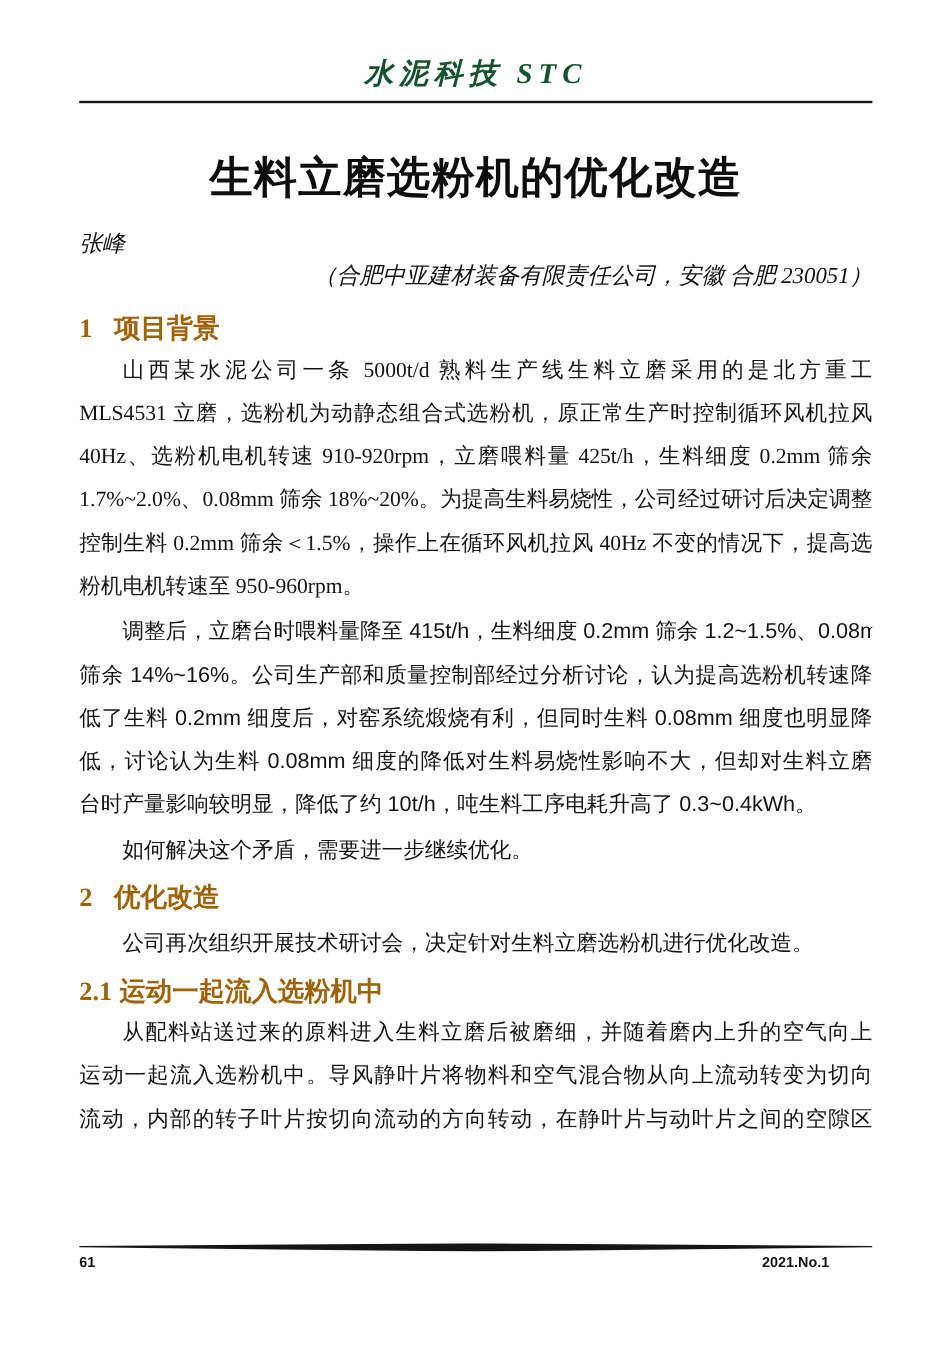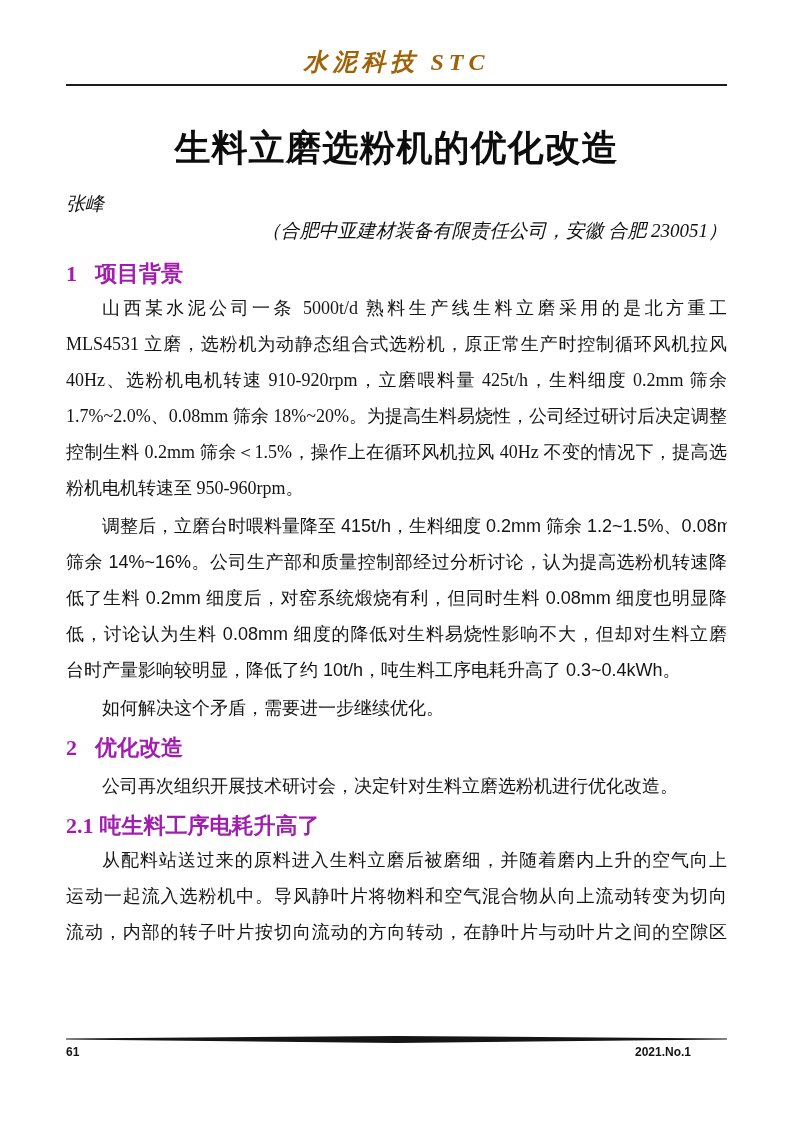--- a/index.html
+++ b/index.html
@@ -19,21 +19,21 @@
   
   .running-header { padding-top: 46px; }
   .journal {
     text-align: center;
     font-family: "Liberation Serif", "DejaVu Serif", serif;
     font-style: italic;
     font-weight: 600;
     font-size: 24px;
     line-height: 32px;
     letter-spacing: 5px;
-    color: #a16207;
+    color: #14532d;
   }
   .rule {
     margin: 6px 66px 0 66px;
     border-top: 2.5px solid #1c1c1c;
   }
 
   
   .title {
     margin-top: 40px;
     text-align: center;
@@ -57,21 +57,21 @@
     font-size: 19px;
     line-height: 26px;
   }
 
   
   .h {
     font-family: "Liberation Sans", "DejaVu Sans", sans-serif;
     font-weight: bold;
     font-size: 22px;
     line-height: 28px;
-    color: #a21caf;
+    color: #a16207;
   }
   .h1a { margin-top: 16px; }
   .h2a { margin-top: 8px; }
   .h21 { margin-top: 8px; }
   .hnum { font-family: "Liberation Serif", "DejaVu Serif", serif; font-weight: bold; }
   .gap-wide { margin-right: 18px; }
   .gap-narrow { margin-right: 6px; }
 
   
   .para { margin-top: 2px; }
@@ -148,21 +148,21 @@
 
     <div class="h h2a">
       <span class="hnum gap-wide">2</span><span>优化改造</span>
     </div>
 
     <div class="para latin-serif tight">
       <div class="line indent end">公司再次组织开展技术研讨会，决定针对生料立磨选粉机进行优化改造。</div>
     </div>
 
     <div class="h h21">
-      <span class="hnum gap-narrow">2.1</span><span>吨生料工序电耗升高了</span>
+      <span class="hnum gap-narrow">2.1</span><span>运动一起流入选粉机中</span>
     </div>
 
 
     <div class="para latin-serif">
       <div class="line indent">从配料站送过来的原料进入生料立磨后被磨细，并随着磨内上升的空气向上</div>
       <div class="line">运动一起流入选粉机中。导风静叶片将物料和空气混合物从向上流动转变为切向</div>
       <div class="line">流动，内部的转子叶片按切向流动的方向转动，在静叶片与动叶片之间的空隙区</div>
     </div>
 
   </div>

